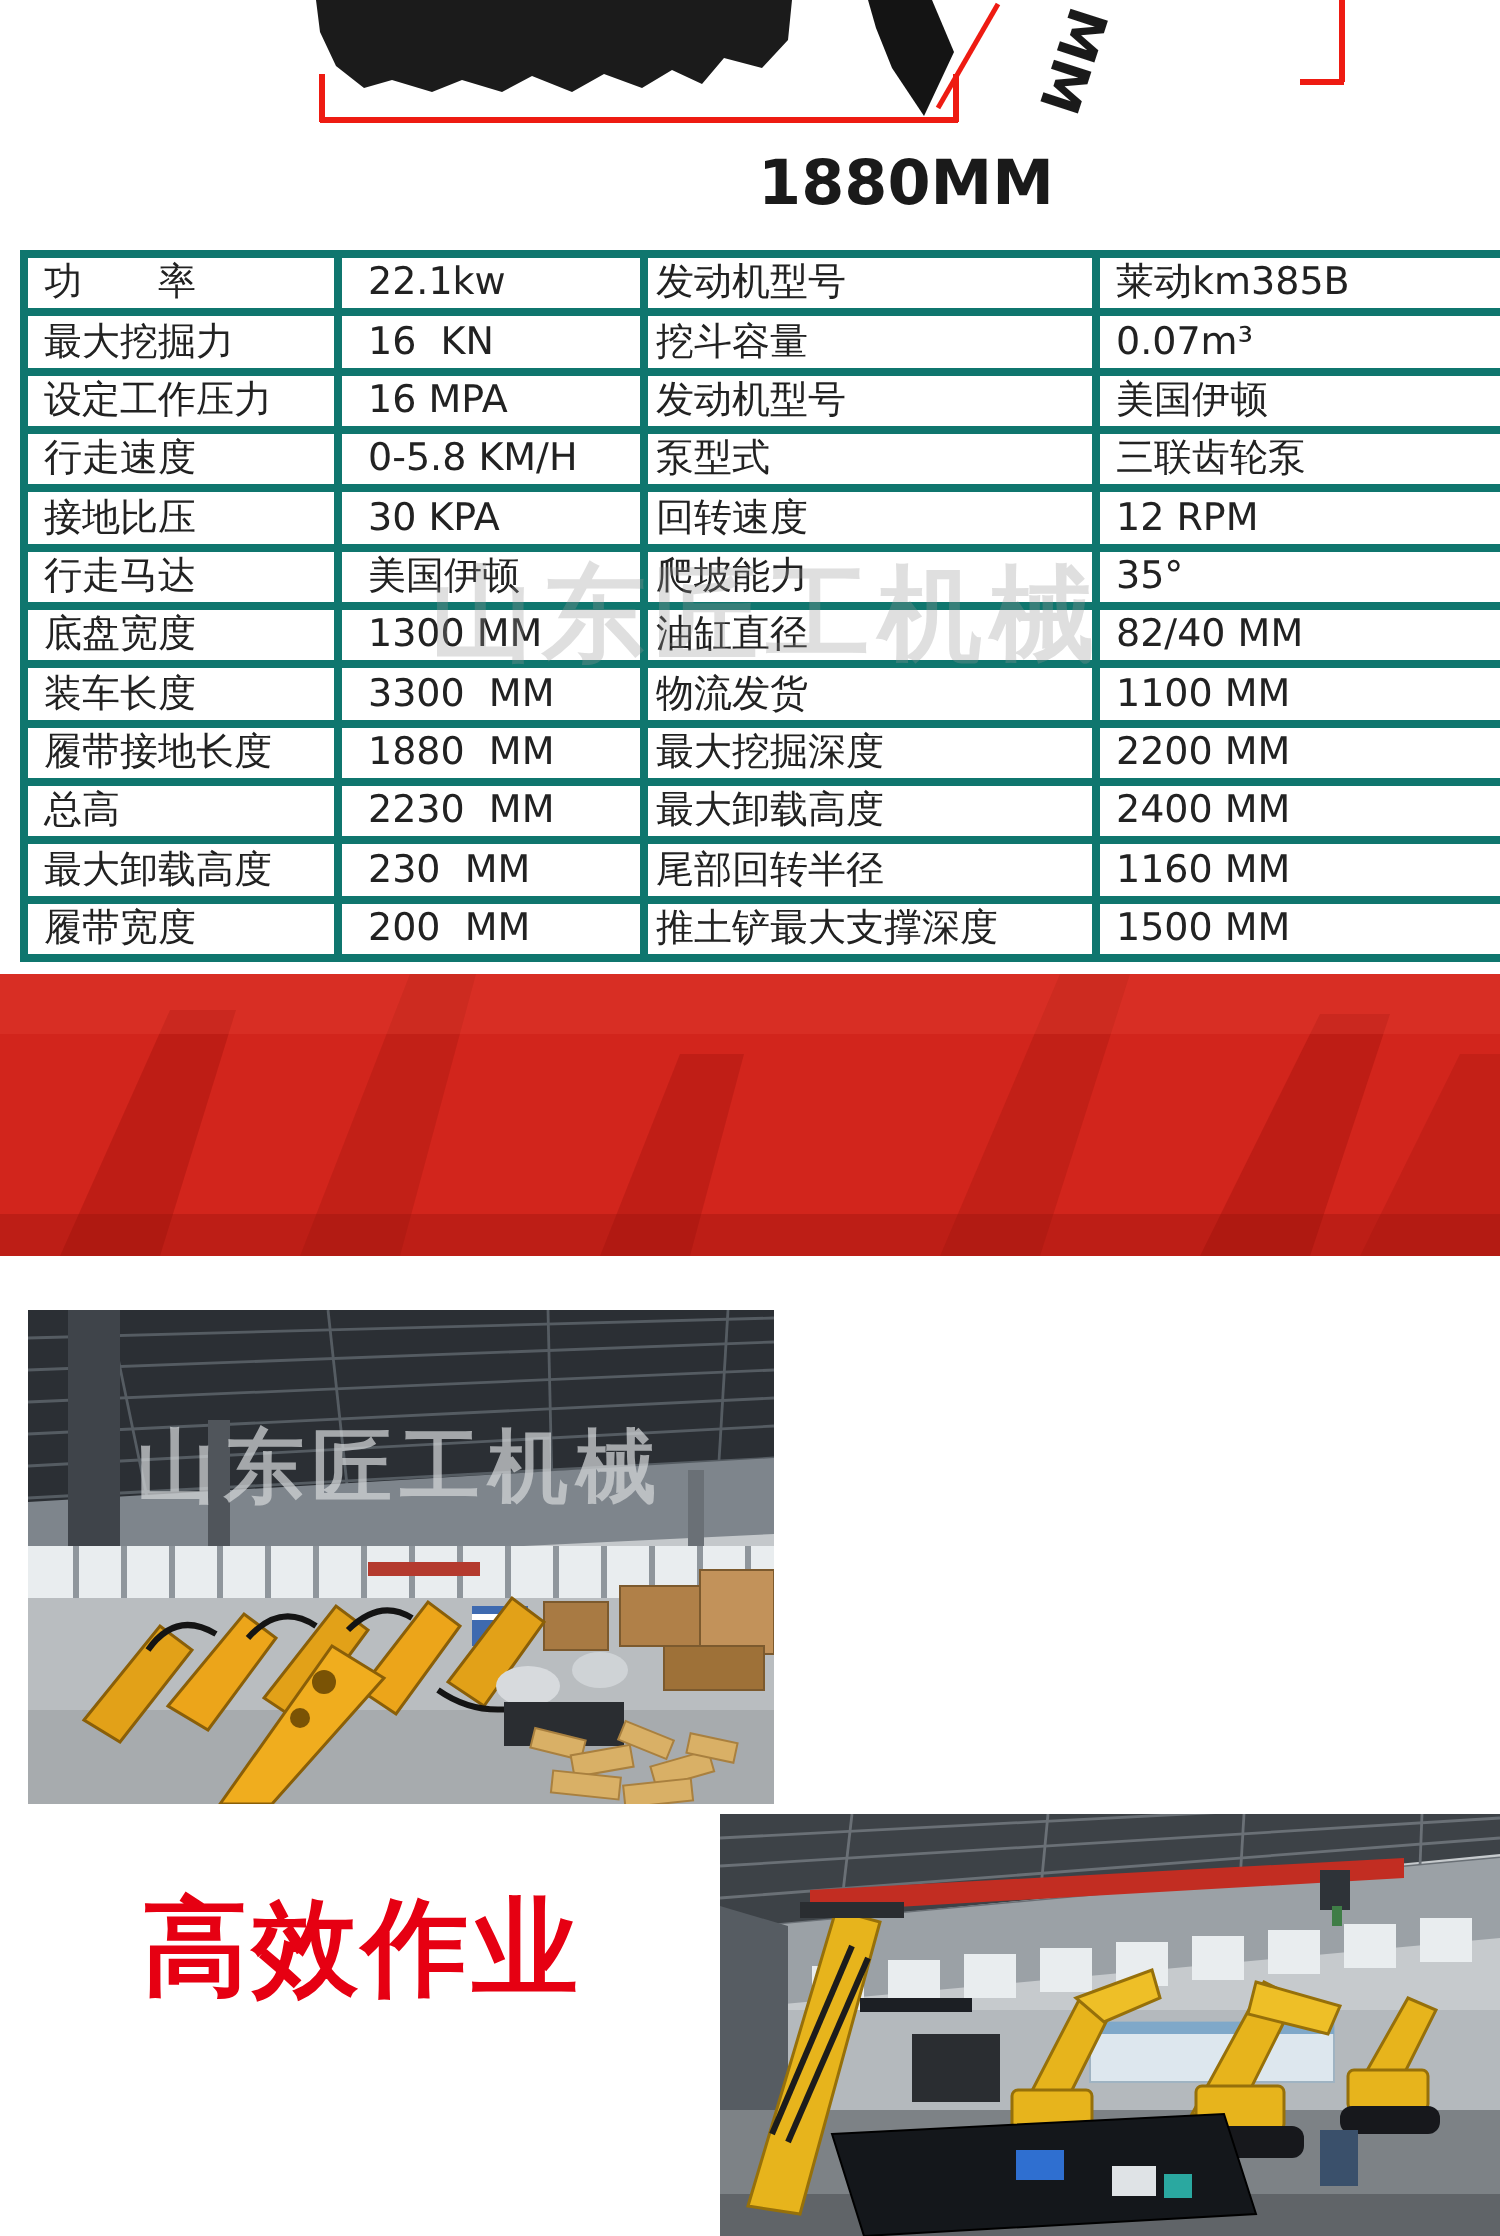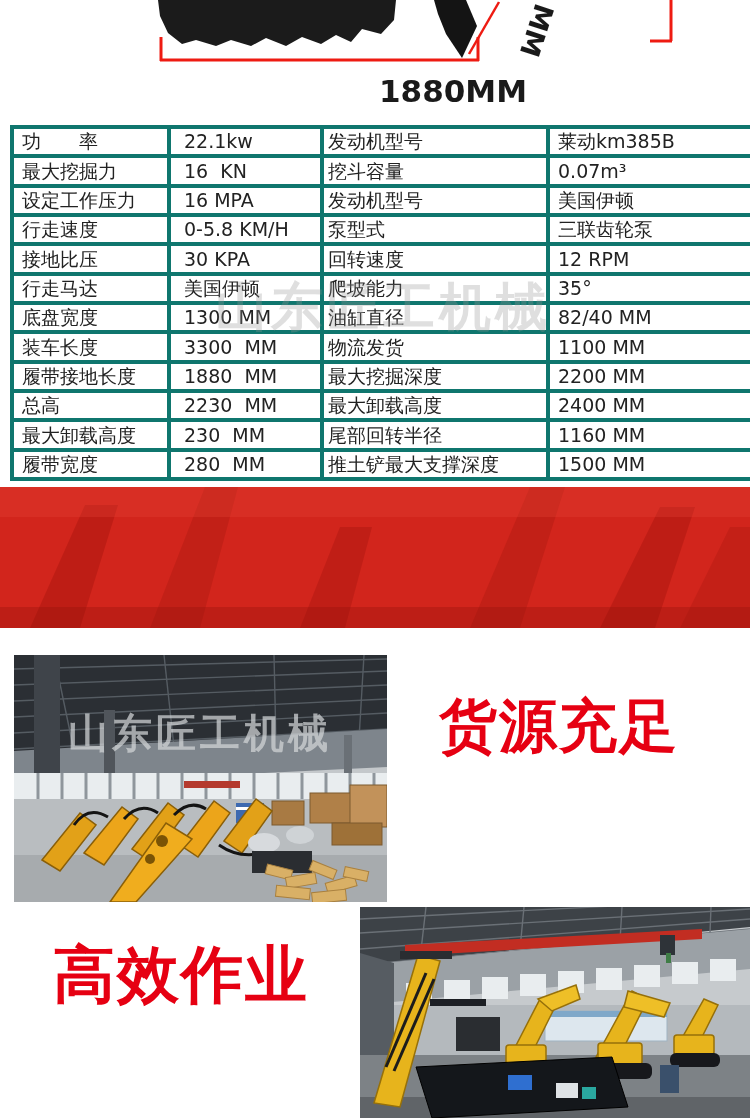--- a/index.html
+++ b/index.html
@@ -29,21 +29,21 @@
           background:var(--banner-bg,#d2251c);overflow:hidden;}
   .banner svg{position:absolute;left:0;top:0;}
 
   
   .photo{position:absolute;display:block;}
   .photo-1{left:14px;top:655px;}
   .photo-2{left:360px;top:907px;}
   .slogan{position:absolute;font-weight:900;color:var(--accent-red,#e60012);
           text-align:center;letter-spacing:2px;white-space:nowrap;}
   .slogan.supply{left:394px;top:688px;width:330px;font-size:58px;line-height:77px;}
-  .slogan.quality{left:28px;top:938px;width:306px;font-size:62px;line-height:74px;}
+  .slogan.quality{left:28px;top:938px;width:306px;font-size:53px;line-height:74px;}
 </style>
 </head>
 <body>
 
 <div class="page">
 
   <svg class="top-diagram" width="750" height="118" viewBox="0 0 750 118">
 
     <polygon fill="#1b1b1b" points="158,0 396,0 394,20 381,34 362,29 351,42 336,35 321,44 302,37 286,46 266,38 251,46 231,40 216,46 196,40 182,44 168,33 160,16"></polygon>
 
@@ -126,21 +126,21 @@
           <td class="c4">2400 MM</td>
         </tr>
         <tr>
           <td class="c1">最大卸载高度</td>
           <td class="c2">230  MM</td>
           <td class="c3">尾部回转半径</td>
           <td class="c4">1160 MM</td>
         </tr>
         <tr>
           <td class="c1">履带宽度</td>
-          <td class="c2">280  MM</td>
+          <td class="c2">200  MM</td>
           <td class="c3">推土铲最大支撑深度</td>
           <td class="c4">1500 MM</td>
         </tr>
       </tbody>
     </table>
     <div class="table-watermark">山东匠工机械</div>
   </div>
 
   <div class="banner">
     <svg width="750" height="141" viewBox="0 0 750 141">
@@ -238,21 +238,20 @@
       <rect x="296" y="210" width="26" height="10" transform="rotate(22 309 215)"></rect>
       <rect x="312" y="224" width="30" height="11" transform="rotate(-16 327 229)"></rect>
       <rect x="262" y="232" width="34" height="11" transform="rotate(6 279 237)"></rect>
       <rect x="298" y="236" width="34" height="11" transform="rotate(-6 315 241)"></rect>
       <rect x="330" y="214" width="24" height="10" transform="rotate(12 342 219)"></rect>
     </g>
     <text x="186" y="92" font-size="40" font-weight="bold" text-anchor="middle" fill="#d3d6d8" opacity="0.72" letter-spacing="4">山东匠工机械</text>
   </svg>
 
   <div class="slogan supply">
-    <div>货源充足</div>
   </div>
 
   <div class="slogan quality">
     <div>高效作业</div>
   </div>
 
   <svg class="photo photo-2" width="390" height="211" viewBox="0 0 390 211">
     <rect width="390" height="211" fill="#c6cacd"></rect>
 
     <polygon points="0,0 390,0 390,20 0,58" fill="#3d4247"></polygon>

